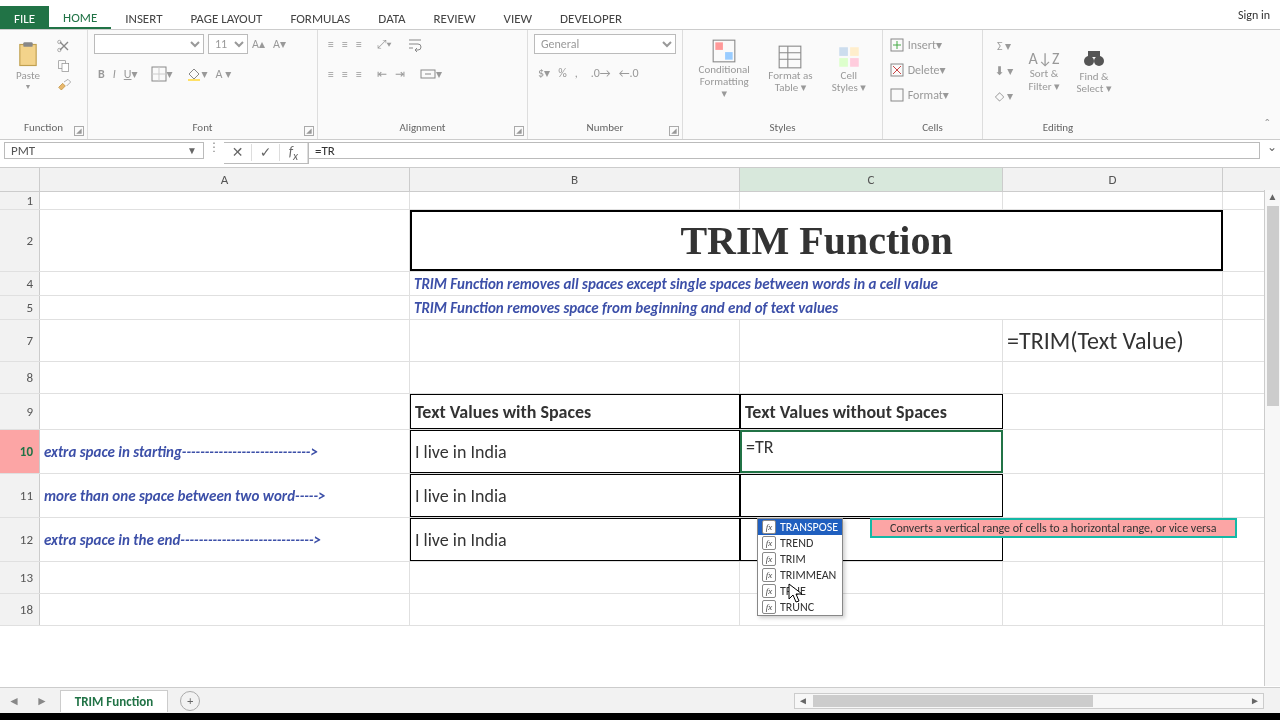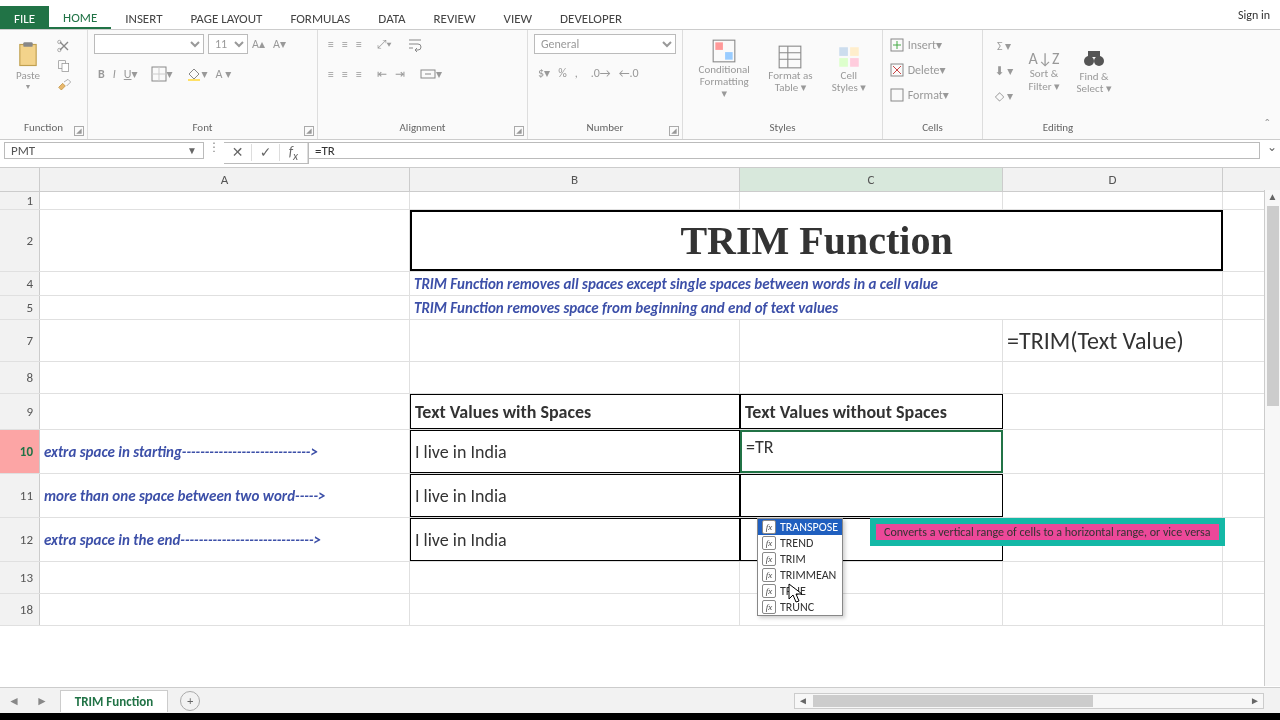--- a/index.html
+++ b/index.html
@@ -63,21 +63,21 @@
 .hdr-cell { font-weight:bold; font-size:18px; border:1px solid #000; }
 .boxed { border:1px solid #000; }
 .active-cell { border:2px solid #217346; }
 
 
 .ac { position:absolute; left:757px; top:518px; border:1px solid #888; background:#fff; font-size:12px; z-index:10; box-shadow:2px 2px 4px rgba(0,0,0,0.2); }
 .ac-row { display:flex; align-items:center; padding:1px 4px; }
 .ac-row.sel { background:#1f5fbf; color:#fff; }
 .ac-icon { width:14px; height:14px; border:1px solid #888; border-radius:2px; margin-right:4px; display:flex; align-items:center; justify-content:center; font-size:9px; font-style:italic; font-family:serif; background:#fff; color:#444; }
 .ac-row.sel .ac-icon { background:#fff; color:#444; }
-.ac-tip { position:absolute; left:870px; top:518px; background:#ec4899; border:6px solid #14b8a6; padding:1px 8px; font-size:12px; white-space:nowrap; z-index:9; }
+.ac-tip { position:absolute; left:870px; top:518px; background:#fca5a5; border:2px solid #14b8a6; padding:1px 18px; font-size:12px; white-space:nowrap; z-index:9; }
 
 
 .cursor { position:absolute; left:788px; top:583px; width:16px; height:22px; z-index:20; }
 
 
 .sheet-tabs { position:absolute; bottom:7px; left:0; right:0; height:26px; display:flex; align-items:center; border-top:1px solid #ccc; background:#f2f2f2; font-size:12px; }
 .st-nav { padding:0 8px; color:#888; }
 .st-tab { background:#fff; border:1px solid #ccc; border-bottom:none; padding:3px 14px; margin-left:4px; color:#217346; font-weight:bold; font-size:13px; }
 .st-add { width:20px; height:20px; border:1px solid #aaa; border-radius:50%; display:flex; align-items:center; justify-content:center; margin-left:12px; color:#666; }
 .hscroll { margin-left:auto; width:470px; height:16px; border:1px solid #ccc; background:#f7f7f7; display:flex; align-items:center; margin-right:16px; }

